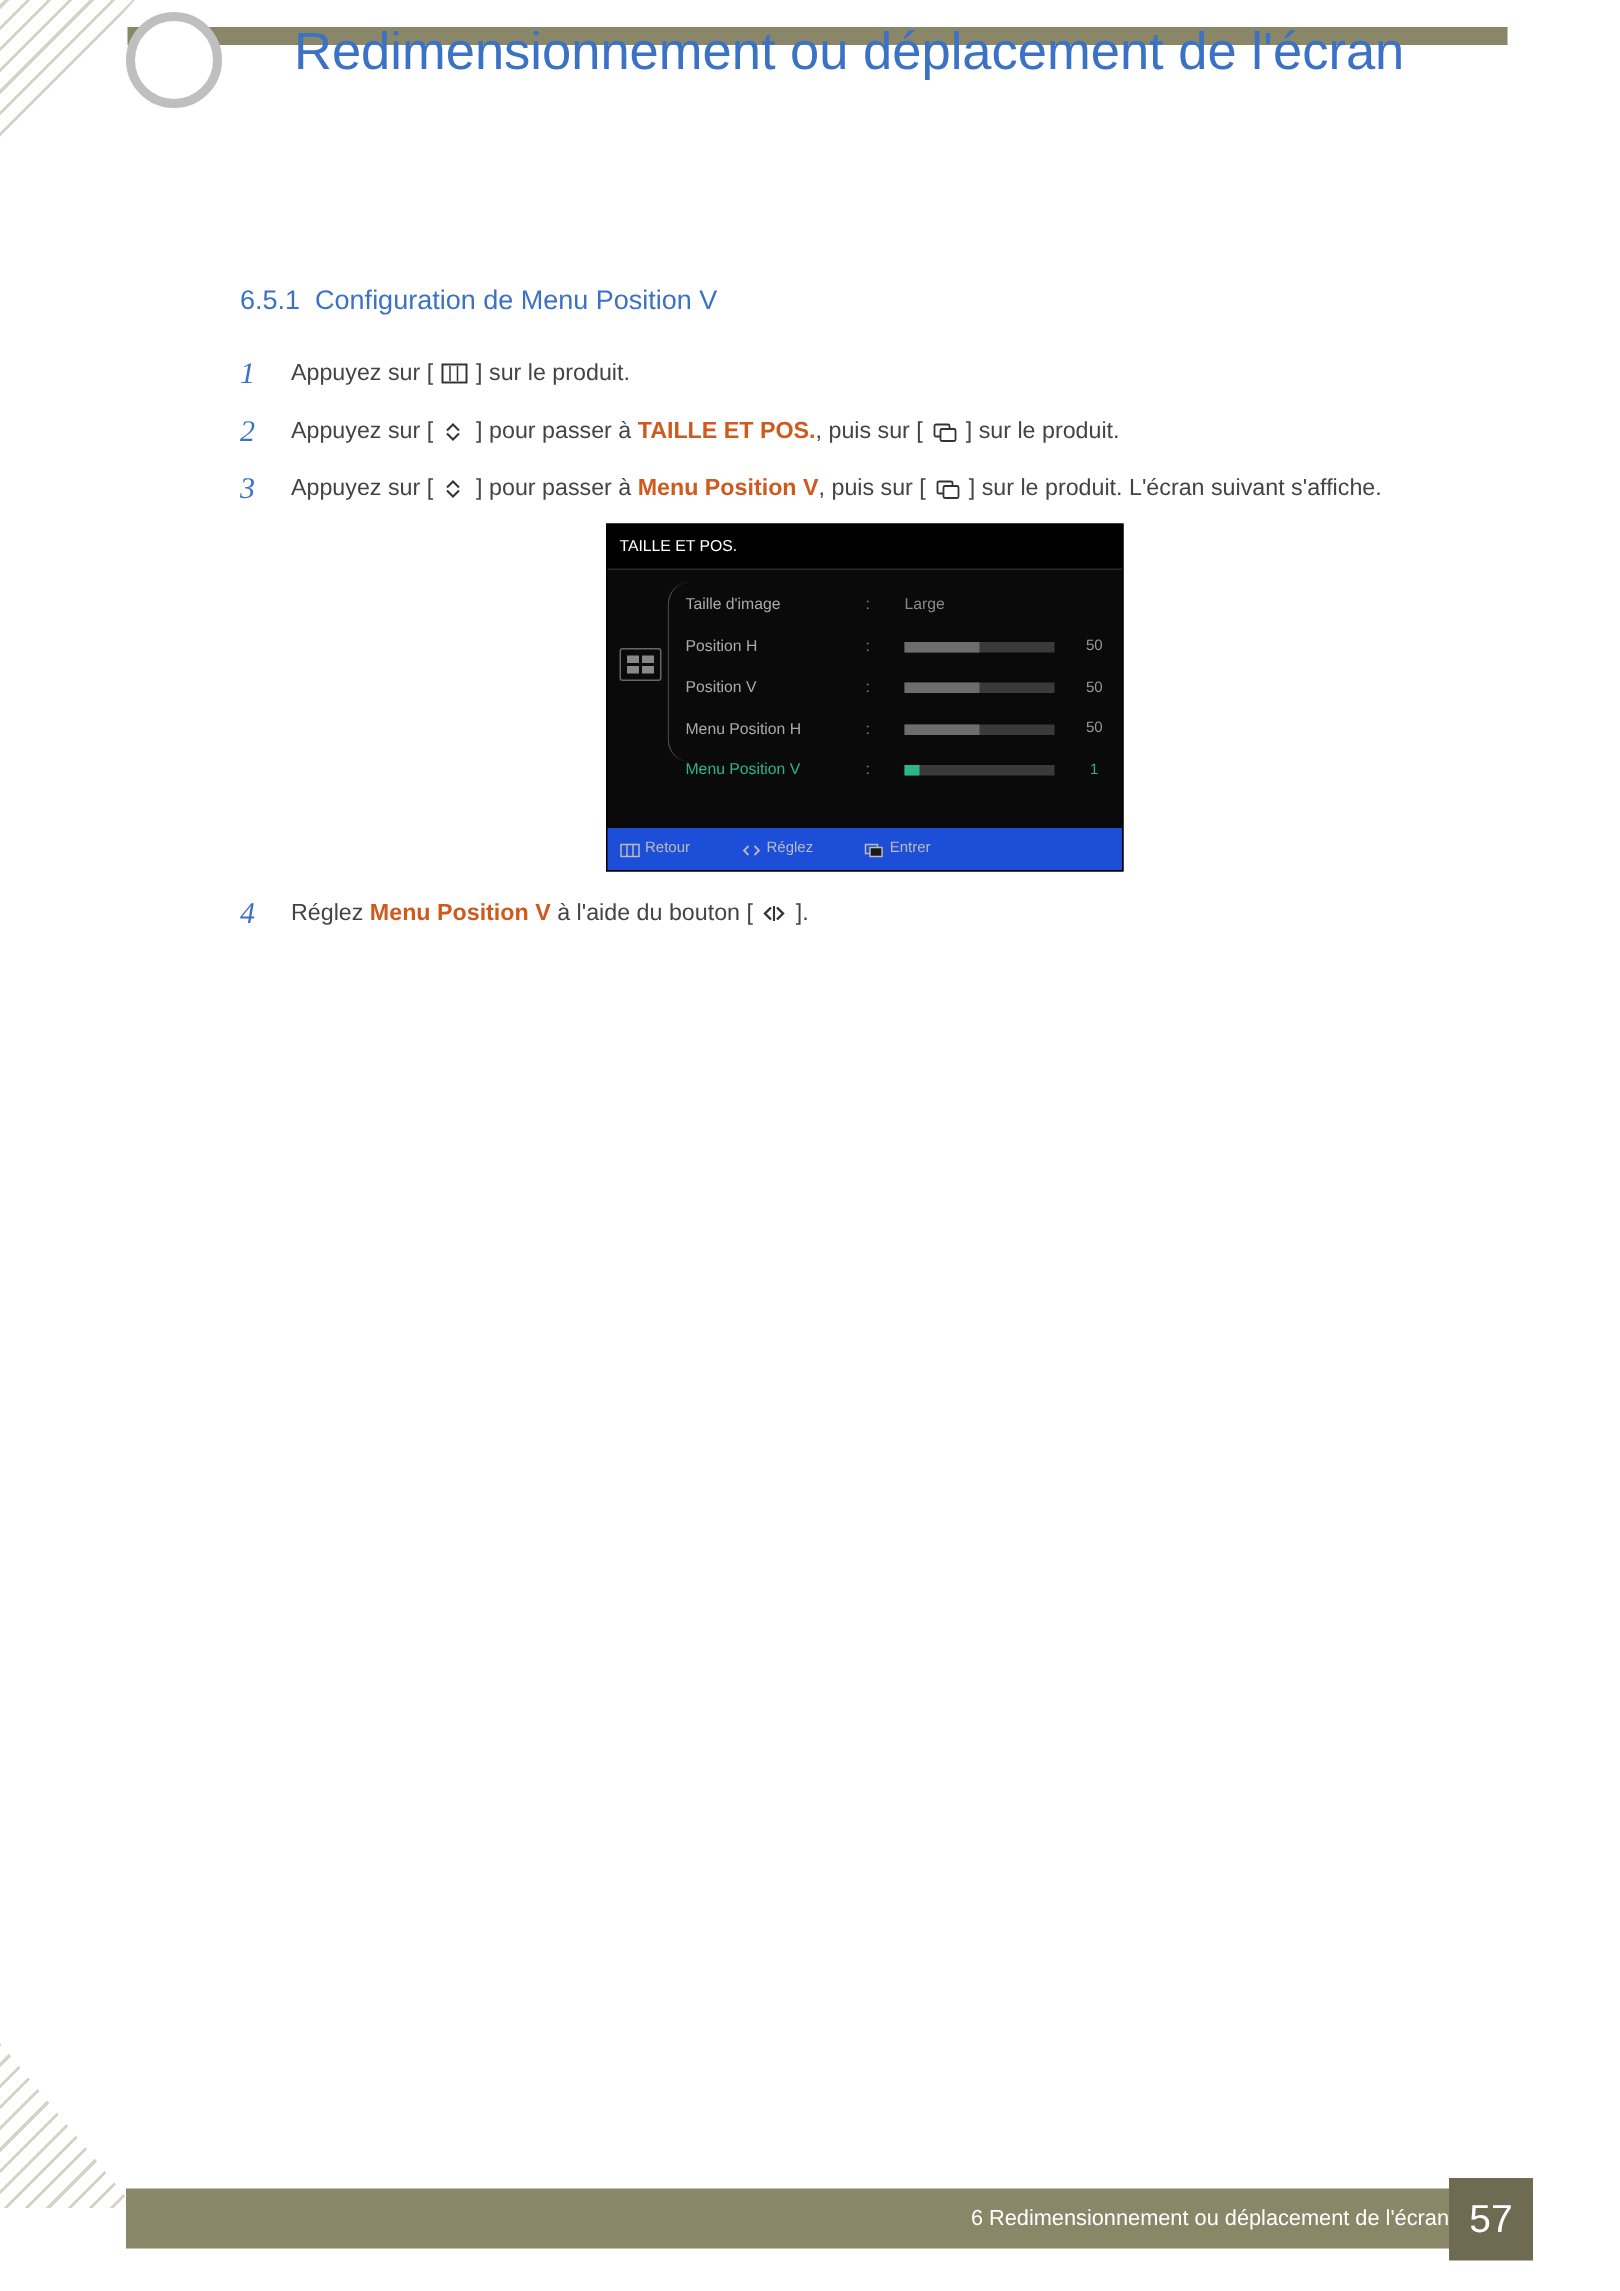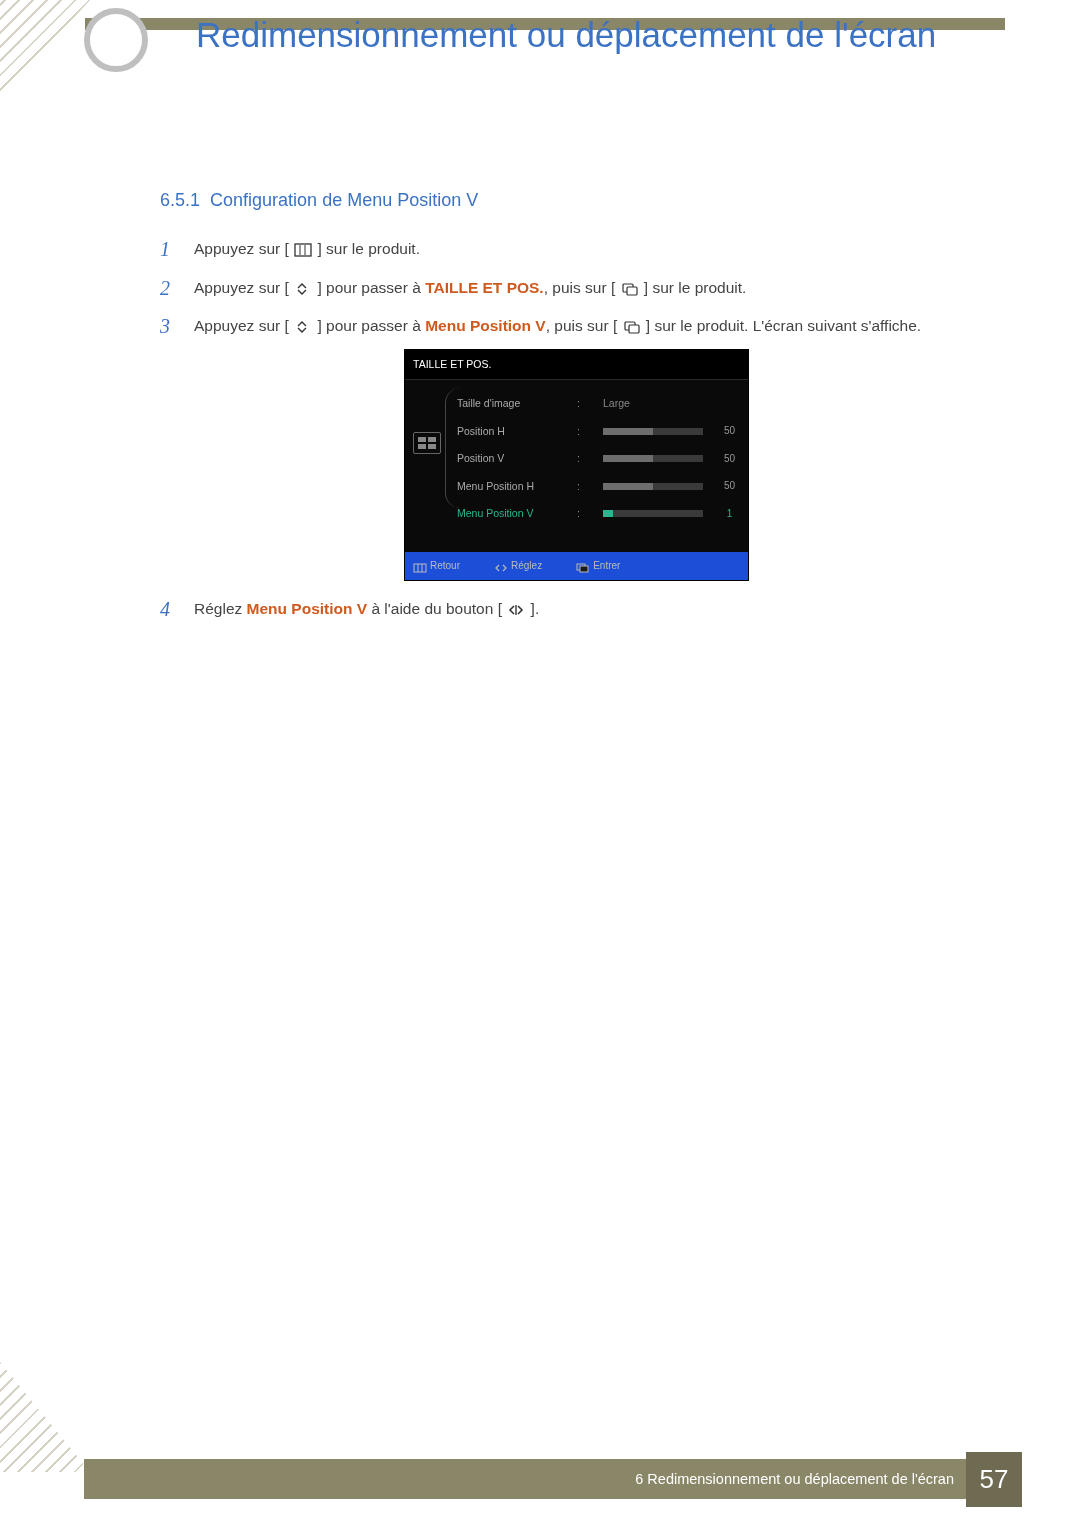--- a/index.html
+++ b/index.html
@@ -219,21 +219,20 @@
     height: 40px;
     background: #8a8668;
     display: flex;
     align-items: center;
     justify-content: flex-end;
     color: #fff;
     font-size: 14.5px;
     padding: 0;
   }
   .footer-text {
-    padding-right: 12px;
   }
   .page-num-box {
     background: #6f6b52;
     height: 55px;
     width: 56px;
     display: flex;
     align-items: center;
     justify-content: center;
     font-size: 26px;
   }

